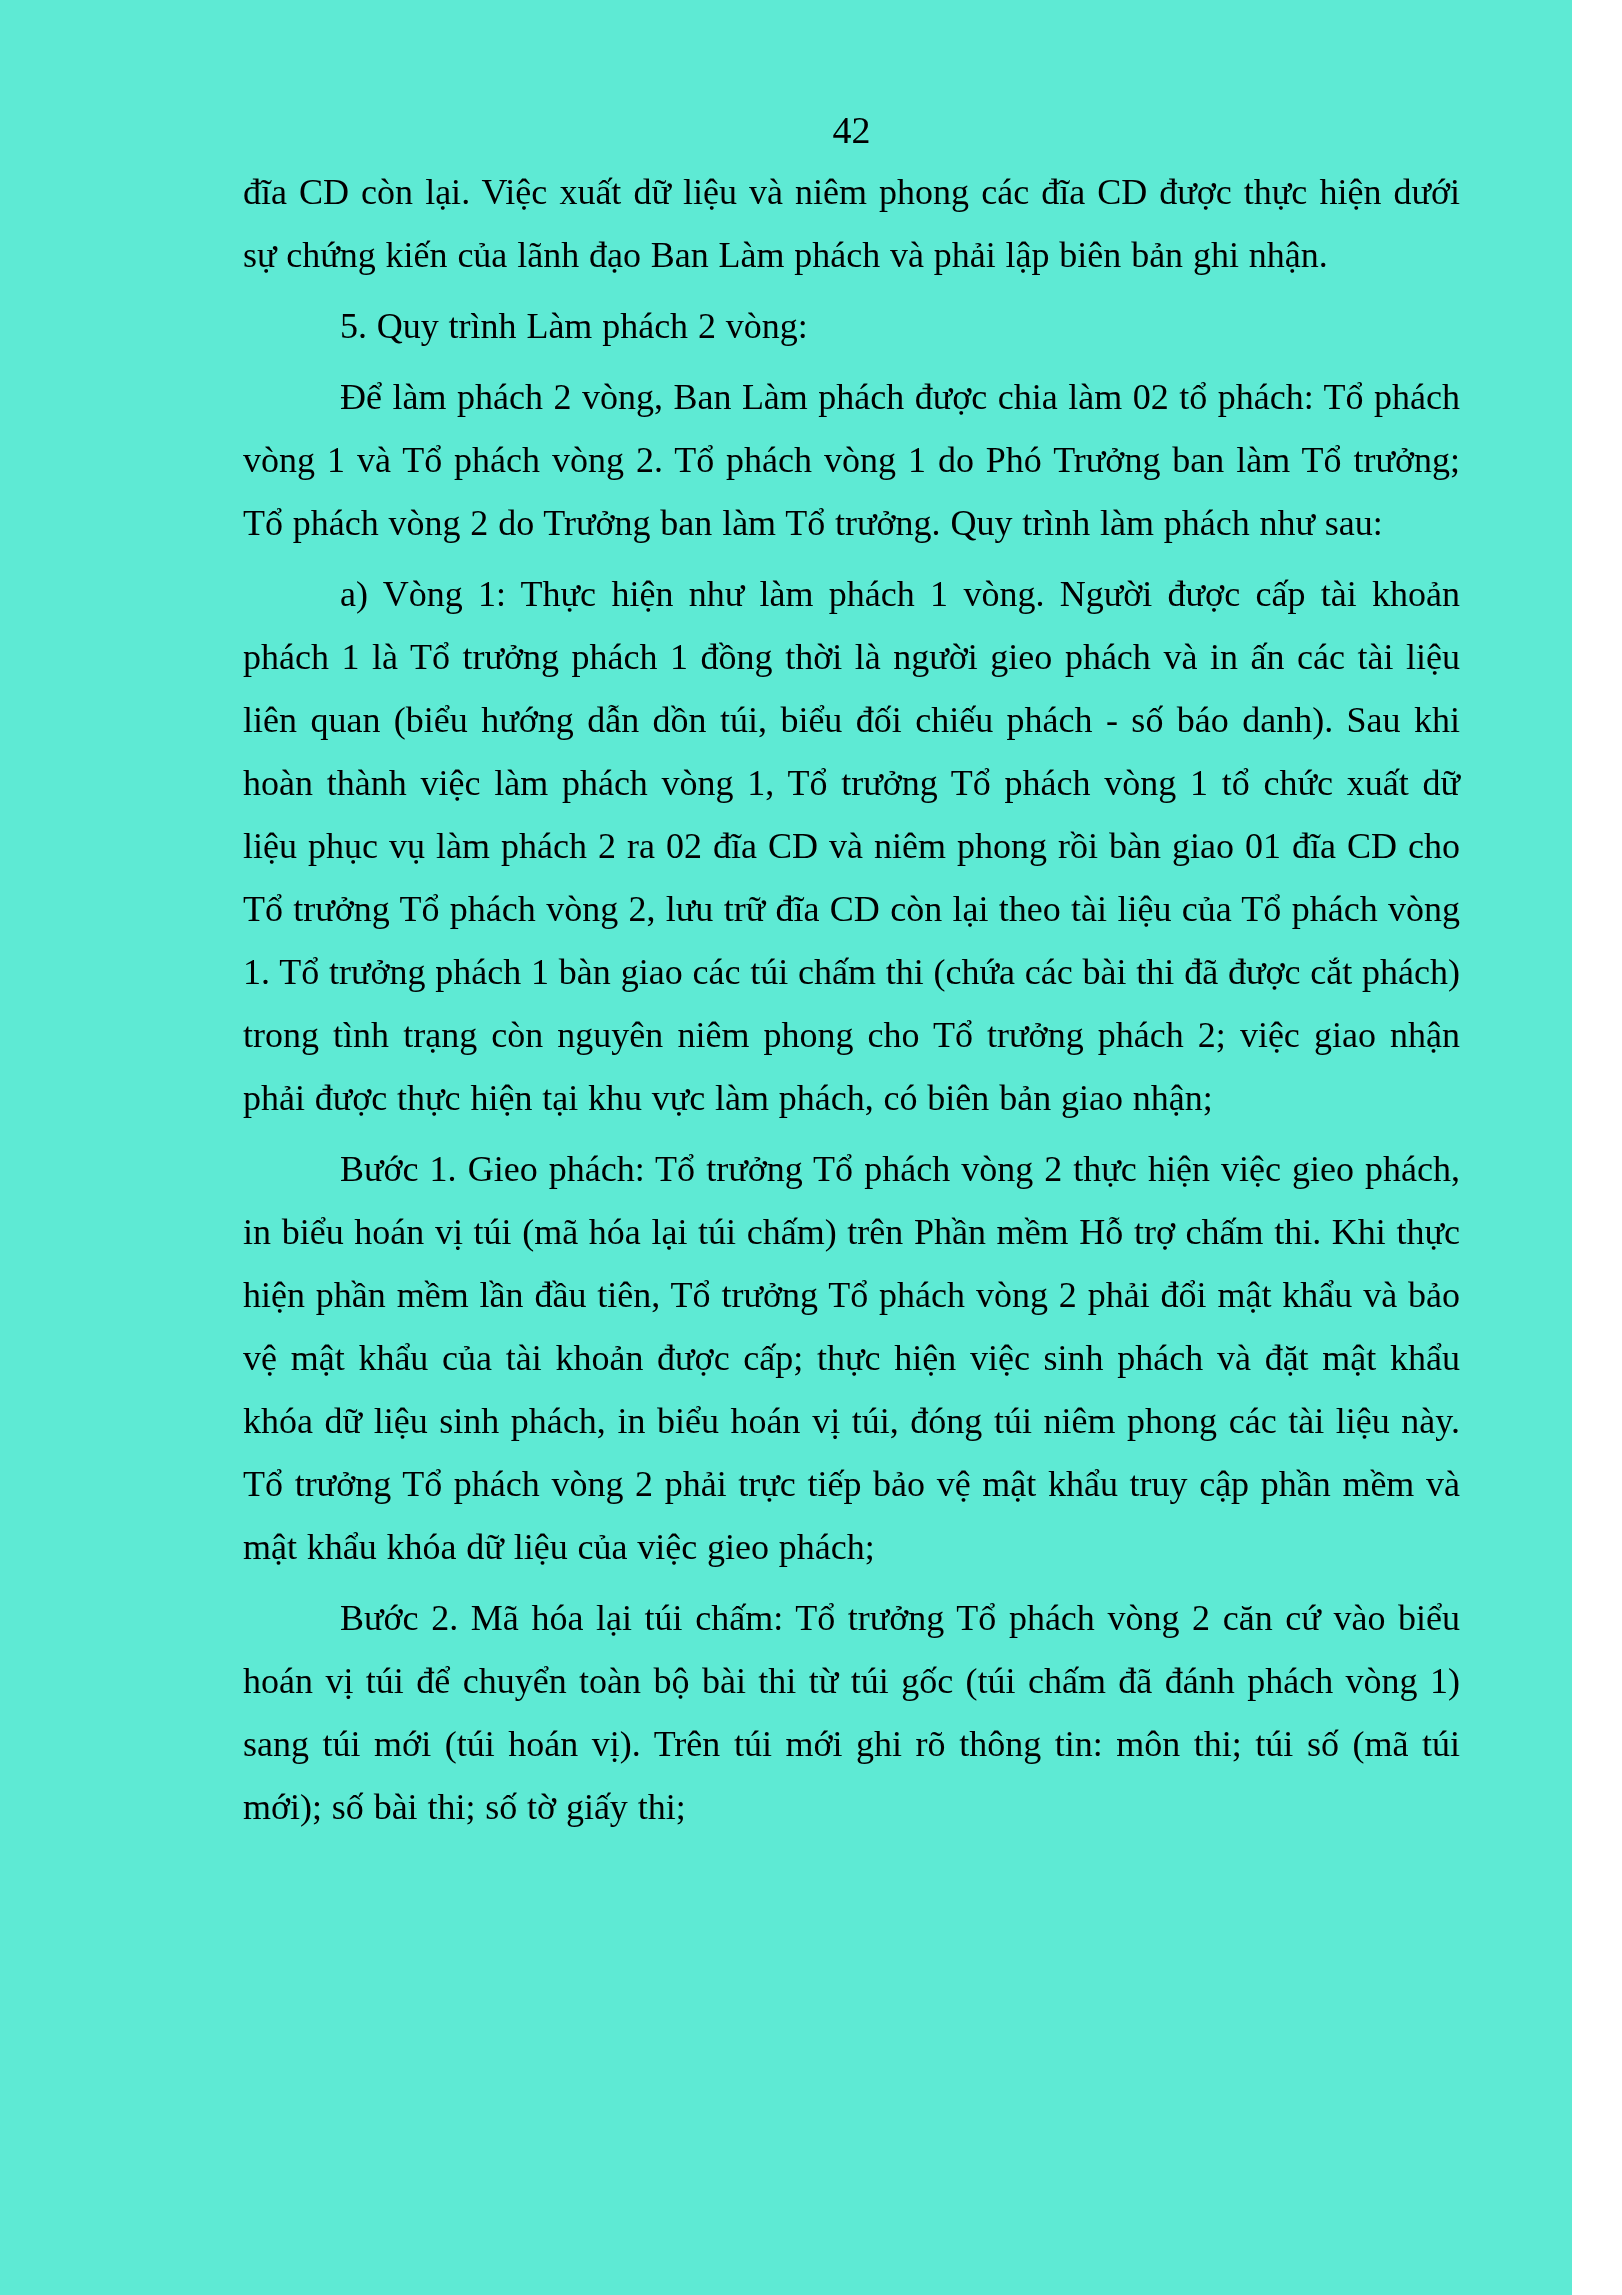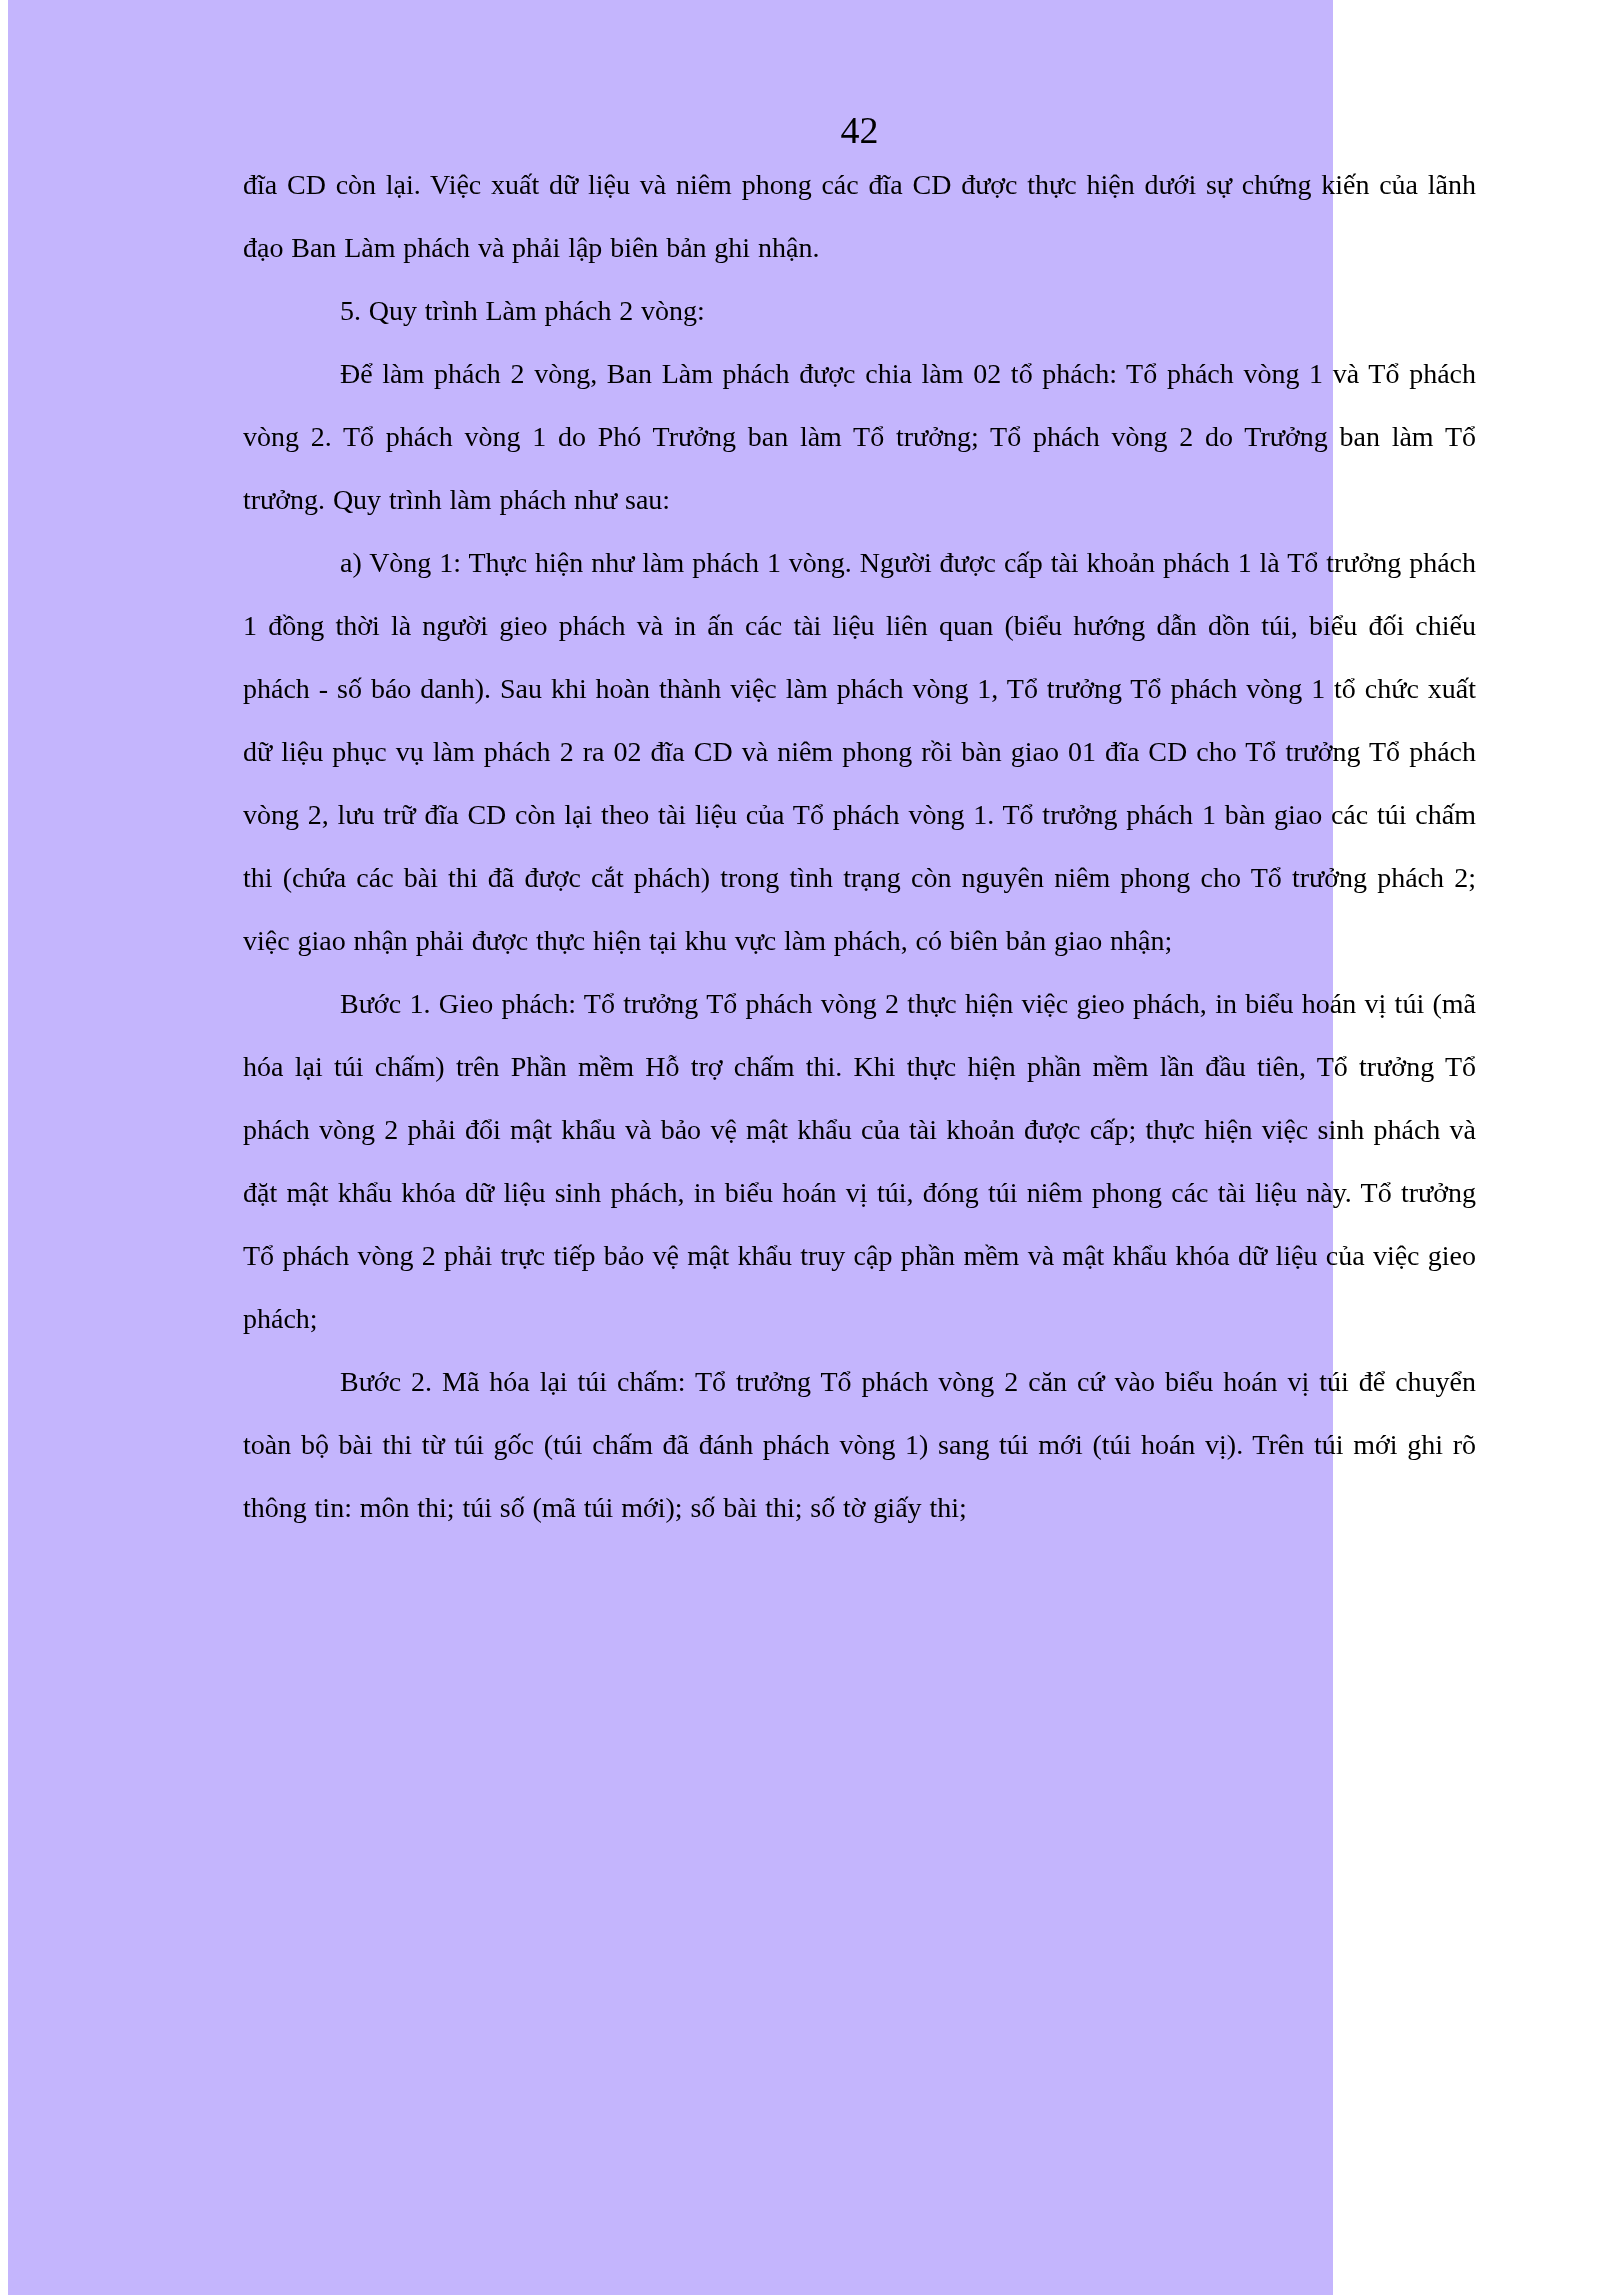--- a/index.html
+++ b/index.html
@@ -11,45 +11,45 @@
     height: 2295px;
     background: #ffffff;
     position: relative;
     font-family: "Liberation Serif", "DejaVu Serif", serif;
     color: #000000;
     overflow: hidden;
   }
   .page {
     position: absolute;
     top: 0;
-    left: 8px;
-    width: 1325px;
+    left: 0;
+    width: 1572px;
     height: 2295px;
-    background: #c4b5fd;
+    background: #5eead4;
   }
   .page-number {
     position: absolute;
     top: 110px;
     left: 235px;
     width: 1233px;
     text-align: center;
     font-size: 38px;
     line-height: 41px;
     white-space: pre;
   }
   .text-block {
     position: absolute;
     top: 153px;
     left: 235px;
     width: 1233px;
   }
   p.para {
-    margin: 0;
+    margin: 8px;
     padding: 0;
-    font-size: 28px;
+    font-size: 36px;
     line-height: 63px;
     text-align: justify;
     text-justify: inter-word;
     word-spacing: 0.8px;
   }
   p.para.indent {
     text-indent: 97px;
   }
 </style>
 </head>

